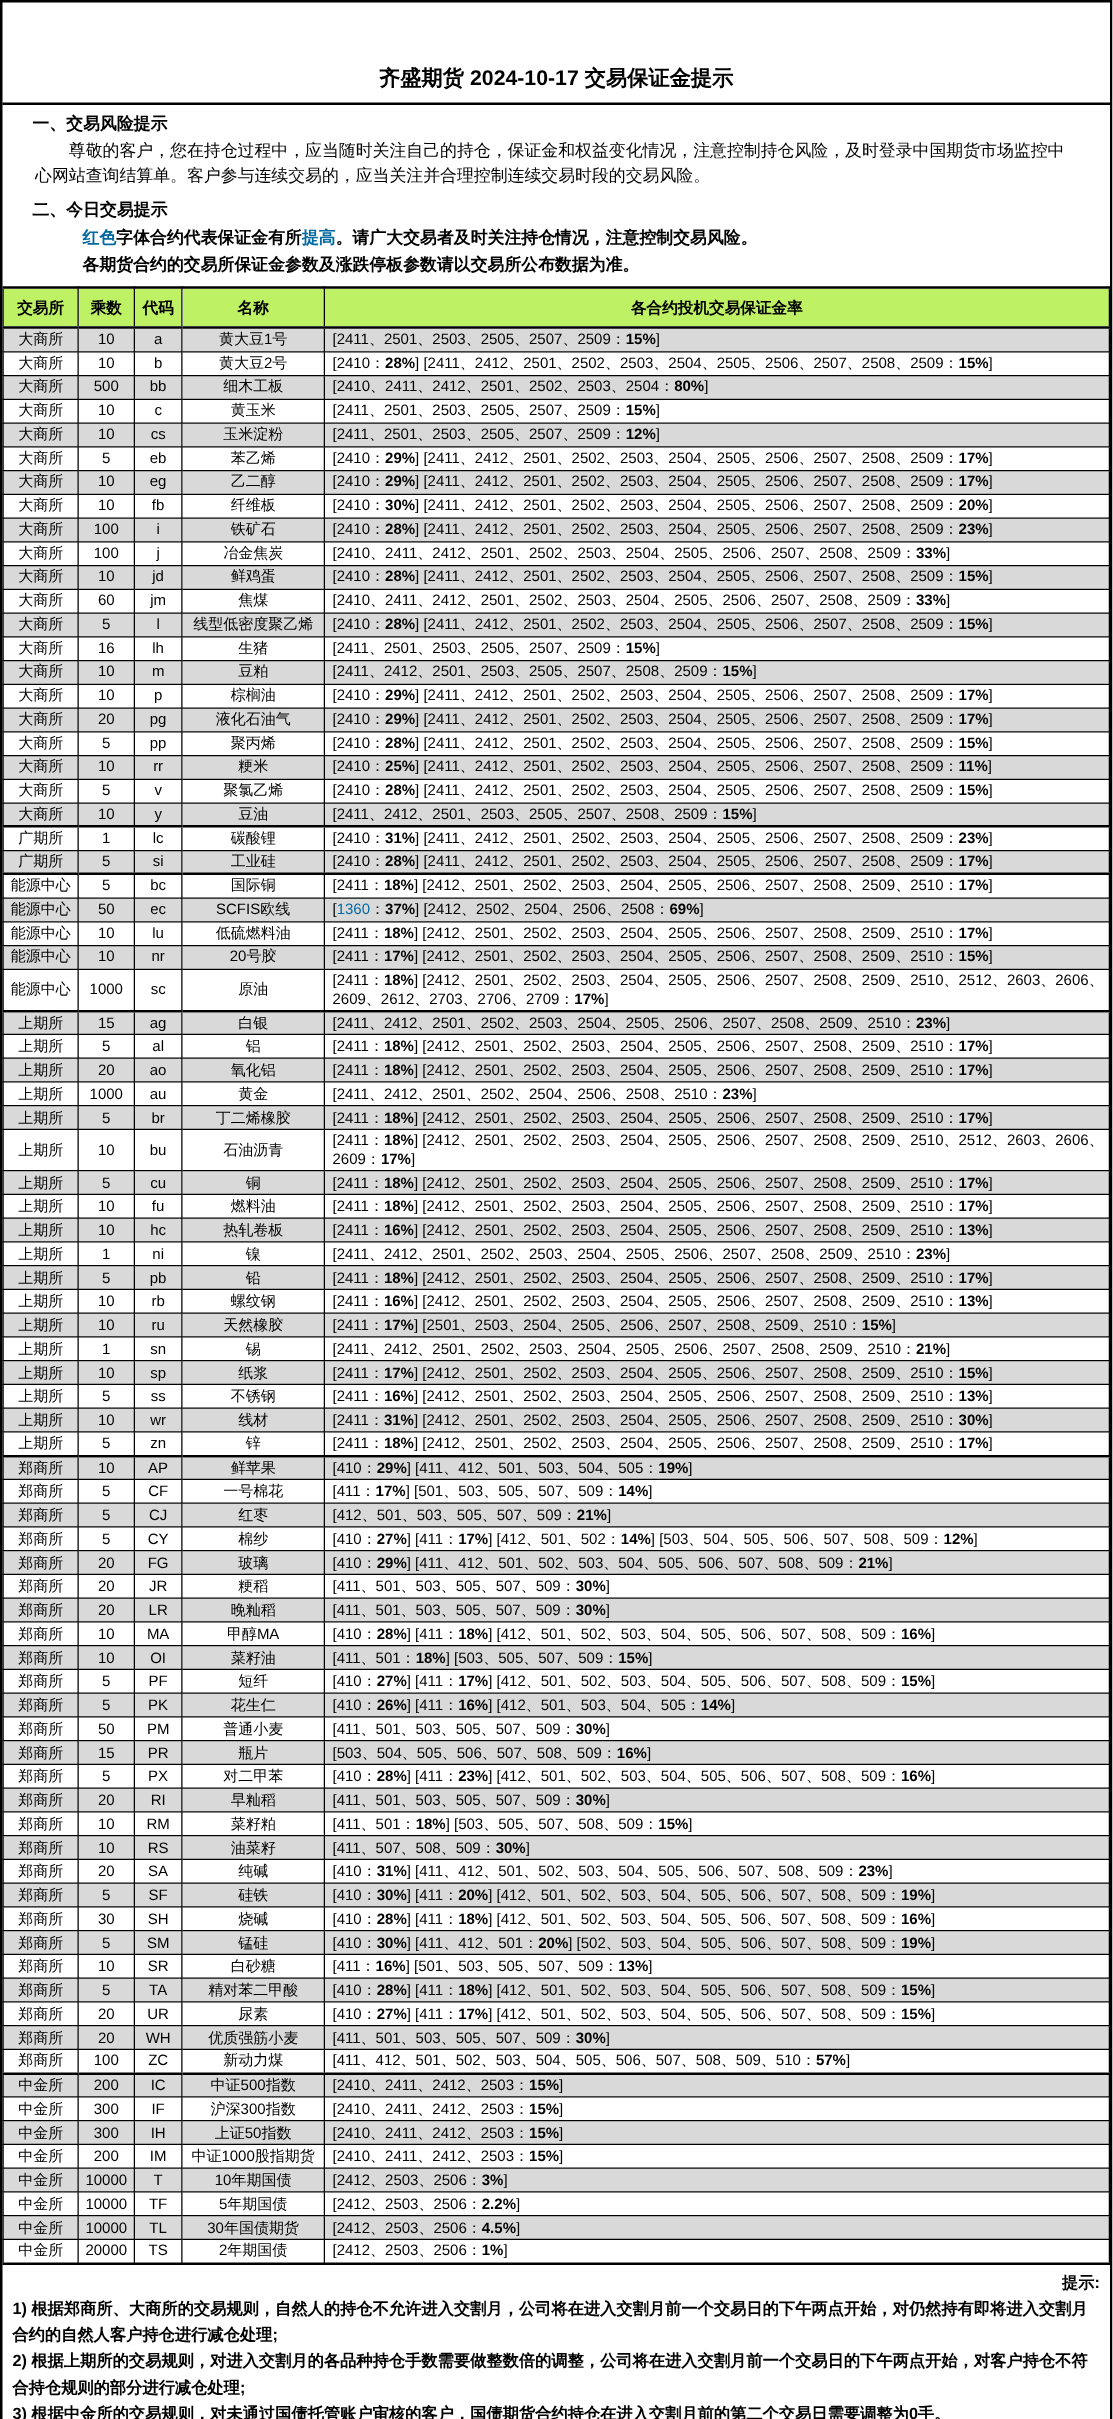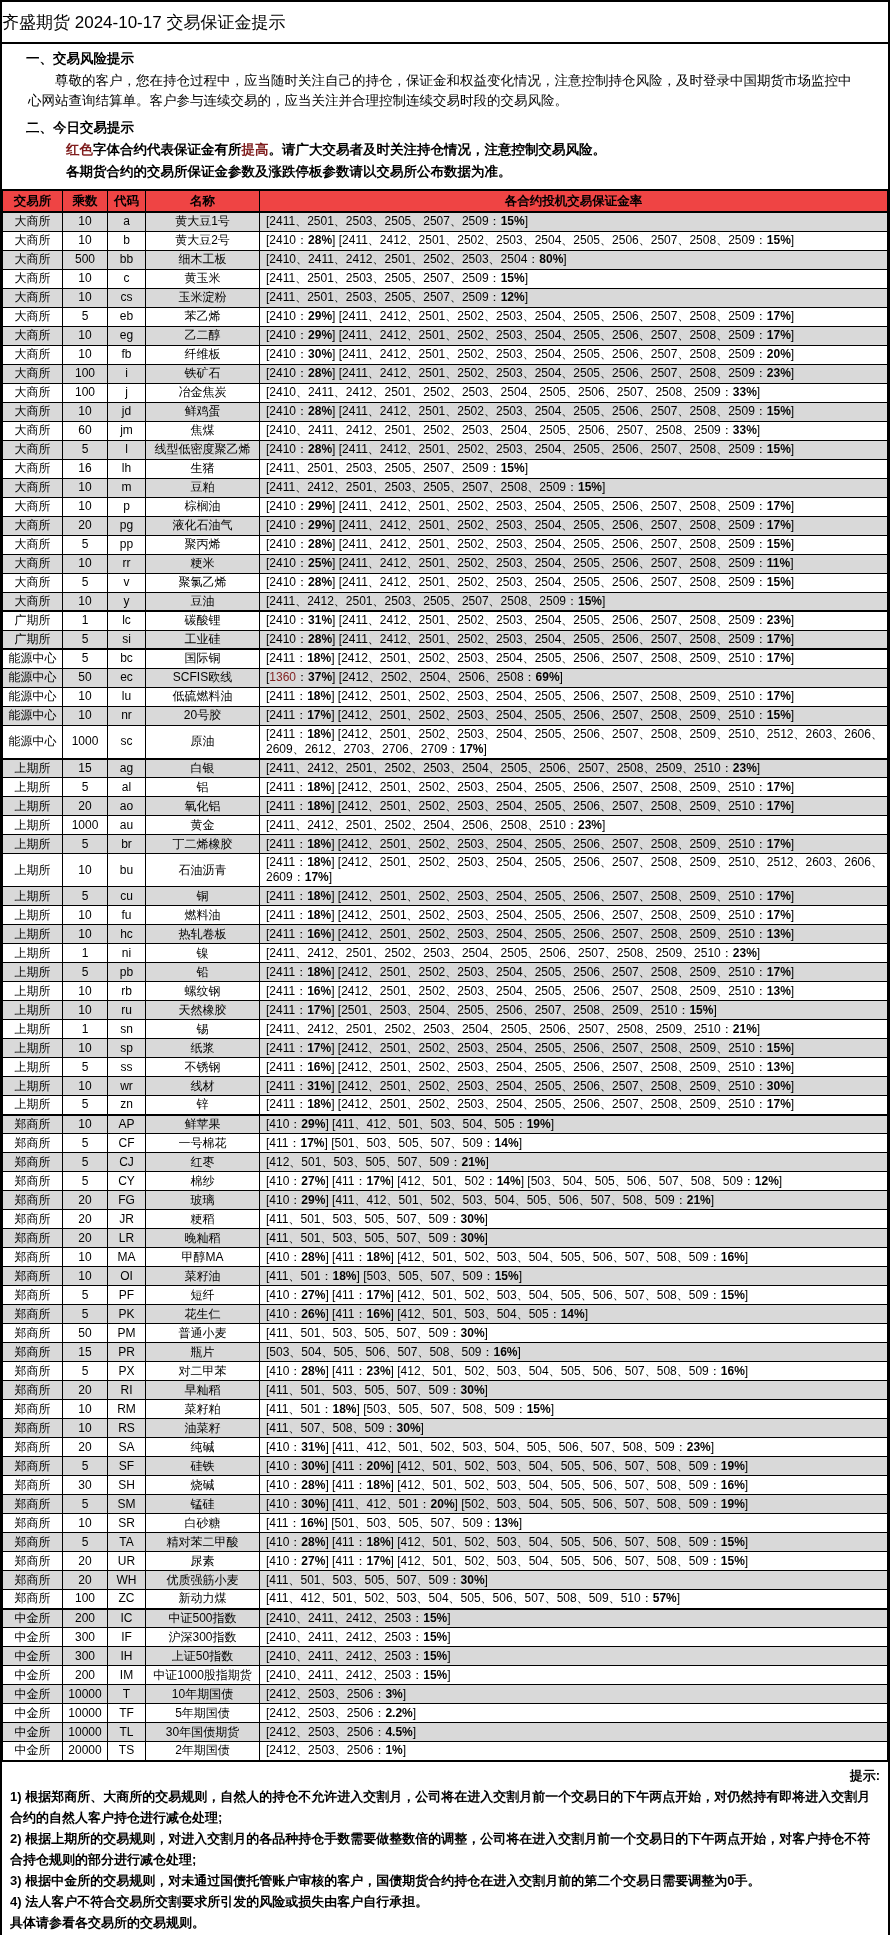--- a/index.html
+++ b/index.html
@@ -9,24 +9,26 @@
     font-family: "Liberation Sans", "DejaVu Sans", sans-serif;
     color: #000;
   }
   .page {
     width: 890px;
     min-height: 1935px;
     border: 2px solid #000;
     background: #fff;
   }
   .doc-title {
+    text-align: center;
     font-size: 17px;
-    font-weight: normal;
+    font-weight: bold;
     padding: 9px 0 8px 0;
     border-bottom: 2px solid #000;
+    margin-top: 40px;
   }
   .sec { padding: 0 24px; }
   .sec-heading {
     font-size: 13.5px;
     font-weight: bold;
     padding: 6px 0 2px 0;
   }
   .para {
     font-size: 13.5px;
     font-weight: normal;
@@ -35,43 +37,43 @@
     padding: 1px 2px 2px 2px;
   }
   .indent-line {
     font-size: 13.5px;
     font-weight: bold;
     line-height: 20px;
     padding-left: 40px;
     padding-top: 1px;
     padding-bottom: 1px;
   }
-  .red { color: #7f1d1d; }
+  .red { color: #0369a1; }
   table.margin-table {
     width: 100%;
     border-collapse: collapse;
     border-top: 2px solid #000;
     border-bottom: 2px solid #000;
     margin-top: 6px;
     table-layout: fixed;
   }
   .margin-table th, .margin-table td {
     border: 1px solid #000;
     font-size: 12px;
     height: 19px;
     line-height: 15px;
     padding: 1px 3px;
     text-align: center;
     overflow: hidden;
   }
   .margin-table th {
     font-weight: bold;
     font-size: 12.5px;
-    height: 22px;
-    background: #ef4444;
+    height: 32px;
+    background: #bef264;
     border-bottom: 2px solid #000;
   }
   .margin-table col.c-exchange { width: 60px; }
   .margin-table col.c-mult     { width: 45px; }
   .margin-table col.c-code     { width: 38px; }
   .margin-table col.c-name     { width: 114px; }
   .margin-table td.rate {
     text-align: left;
     padding-left: 6px;
   }

